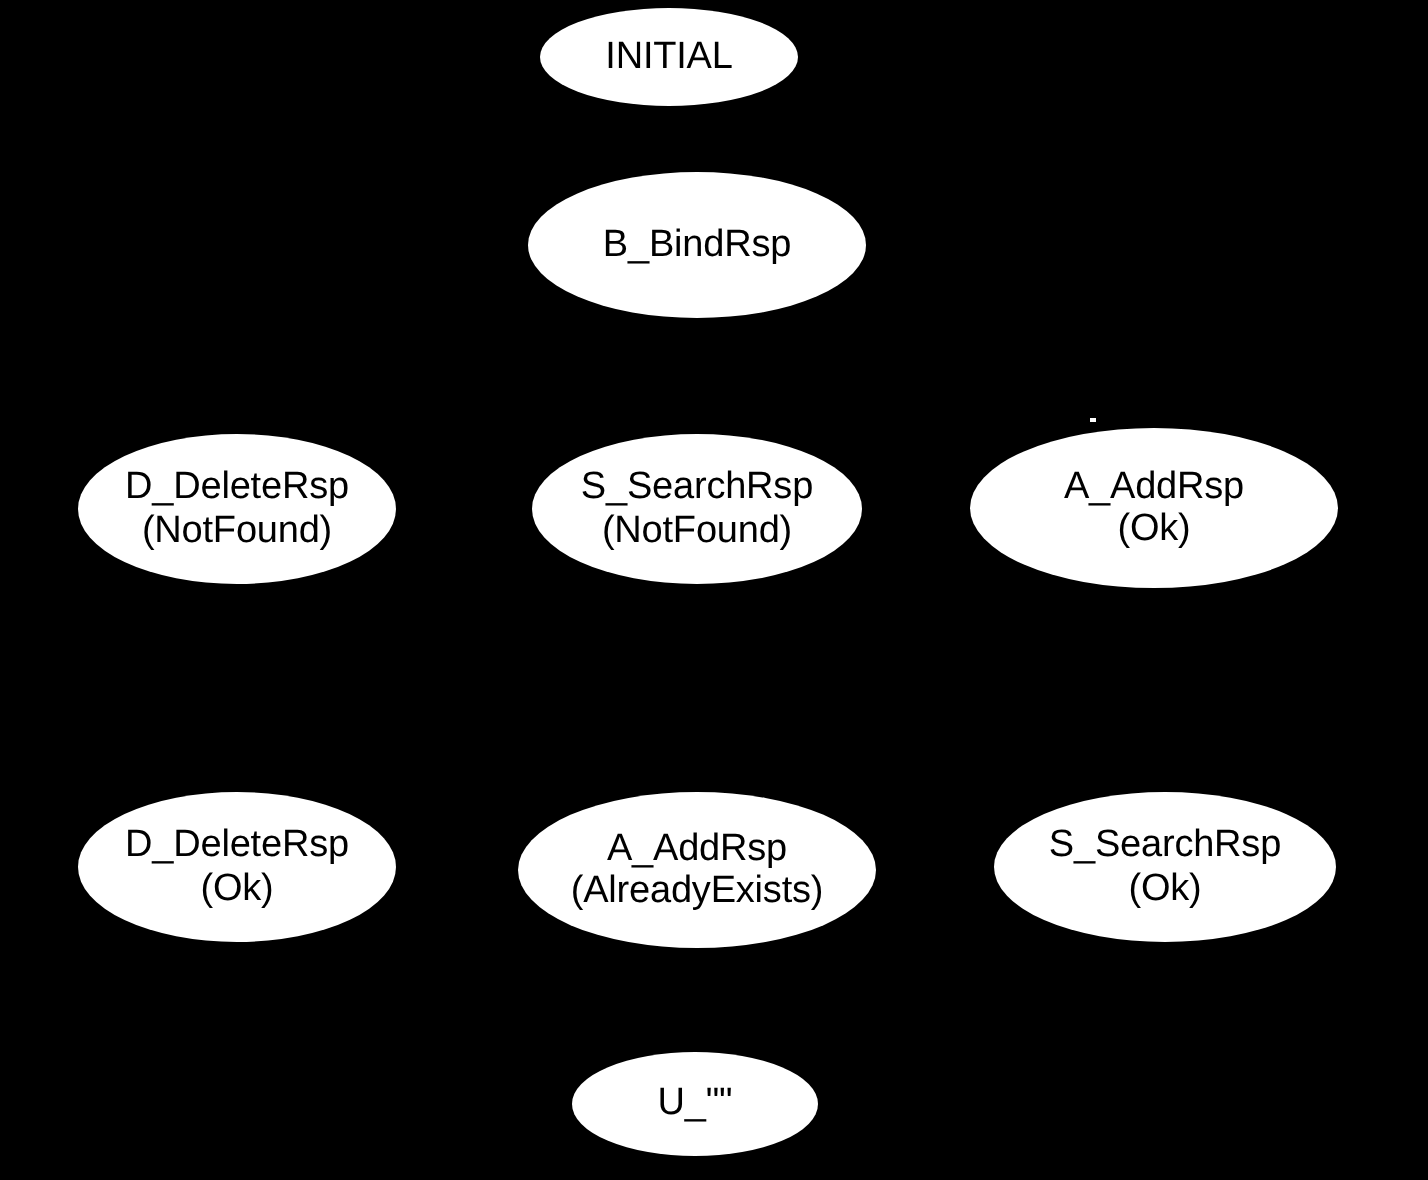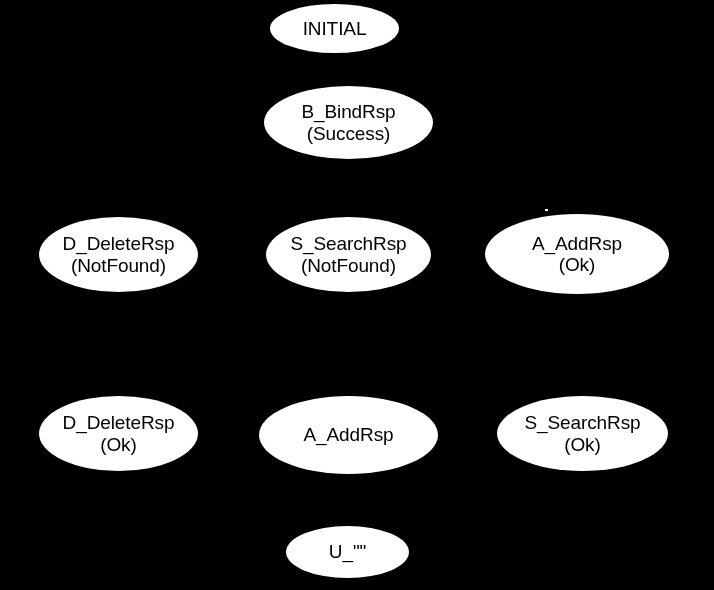--- a/index.html
+++ b/index.html
@@ -53,21 +53,20 @@
 <body>
 
 <div id="canvas">
 
   <div class="node n-initial">
     <span class="ln">INITIAL</span>
   </div>
 
   <div class="node n-bindrsp">
     <span class="ln">B_BindRsp</span>
-    <span class="ln">(Success)</span>
   </div>
 
   <div class="node n-delnf">
     <span class="ln">D_DeleteRsp</span>
     <span class="ln">(NotFound)</span>
   </div>
 
   <div class="node n-searchnf">
     <span class="ln">S_SearchRsp</span>
     <span class="ln">(NotFound)</span>
@@ -78,20 +77,21 @@
     <span class="ln">(Ok)</span>
   </div>
 
   <div class="node n-delok">
     <span class="ln">D_DeleteRsp</span>
     <span class="ln">(Ok)</span>
   </div>
 
   <div class="node n-addexists">
     <span class="ln">A_AddRsp</span>
+    <span class="ln">(AlreadyExists)</span>
   </div>
 
   <div class="node n-searchok">
     <span class="ln">S_SearchRsp</span>
     <span class="ln">(Ok)</span>
   </div>
 
   <div class="node n-uempty">
     <span class="ln">U_""</span>
   </div>

